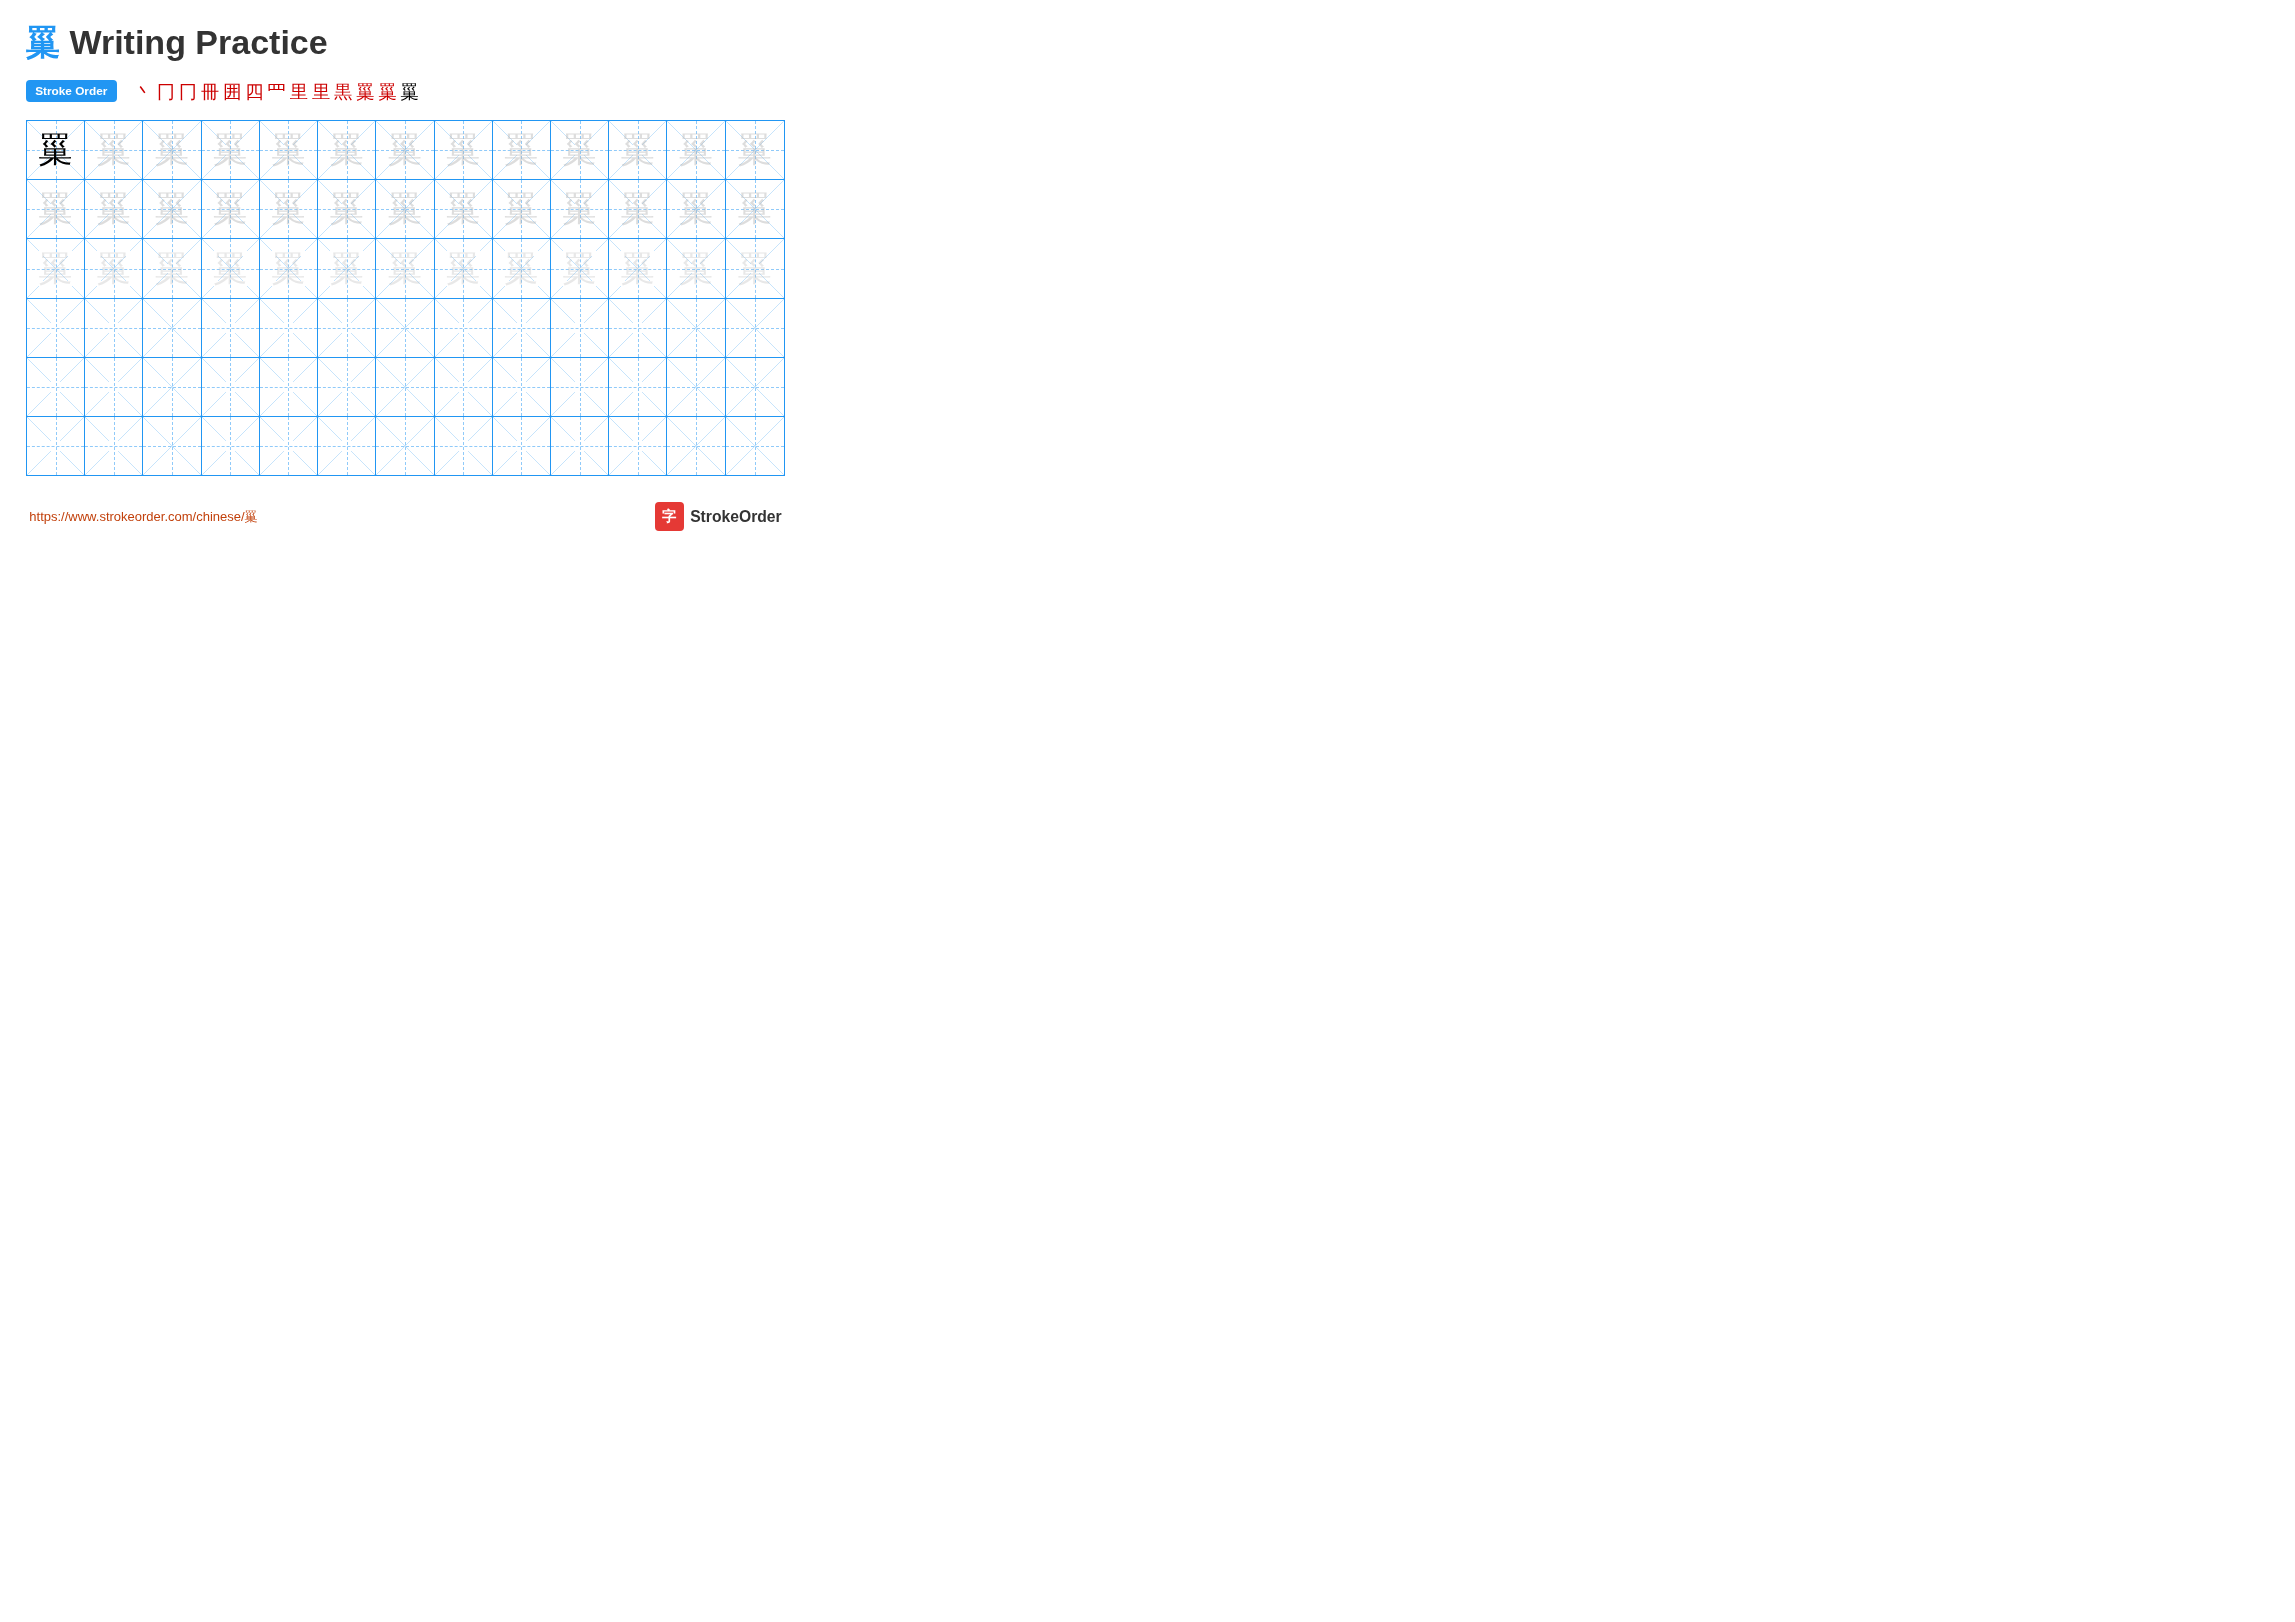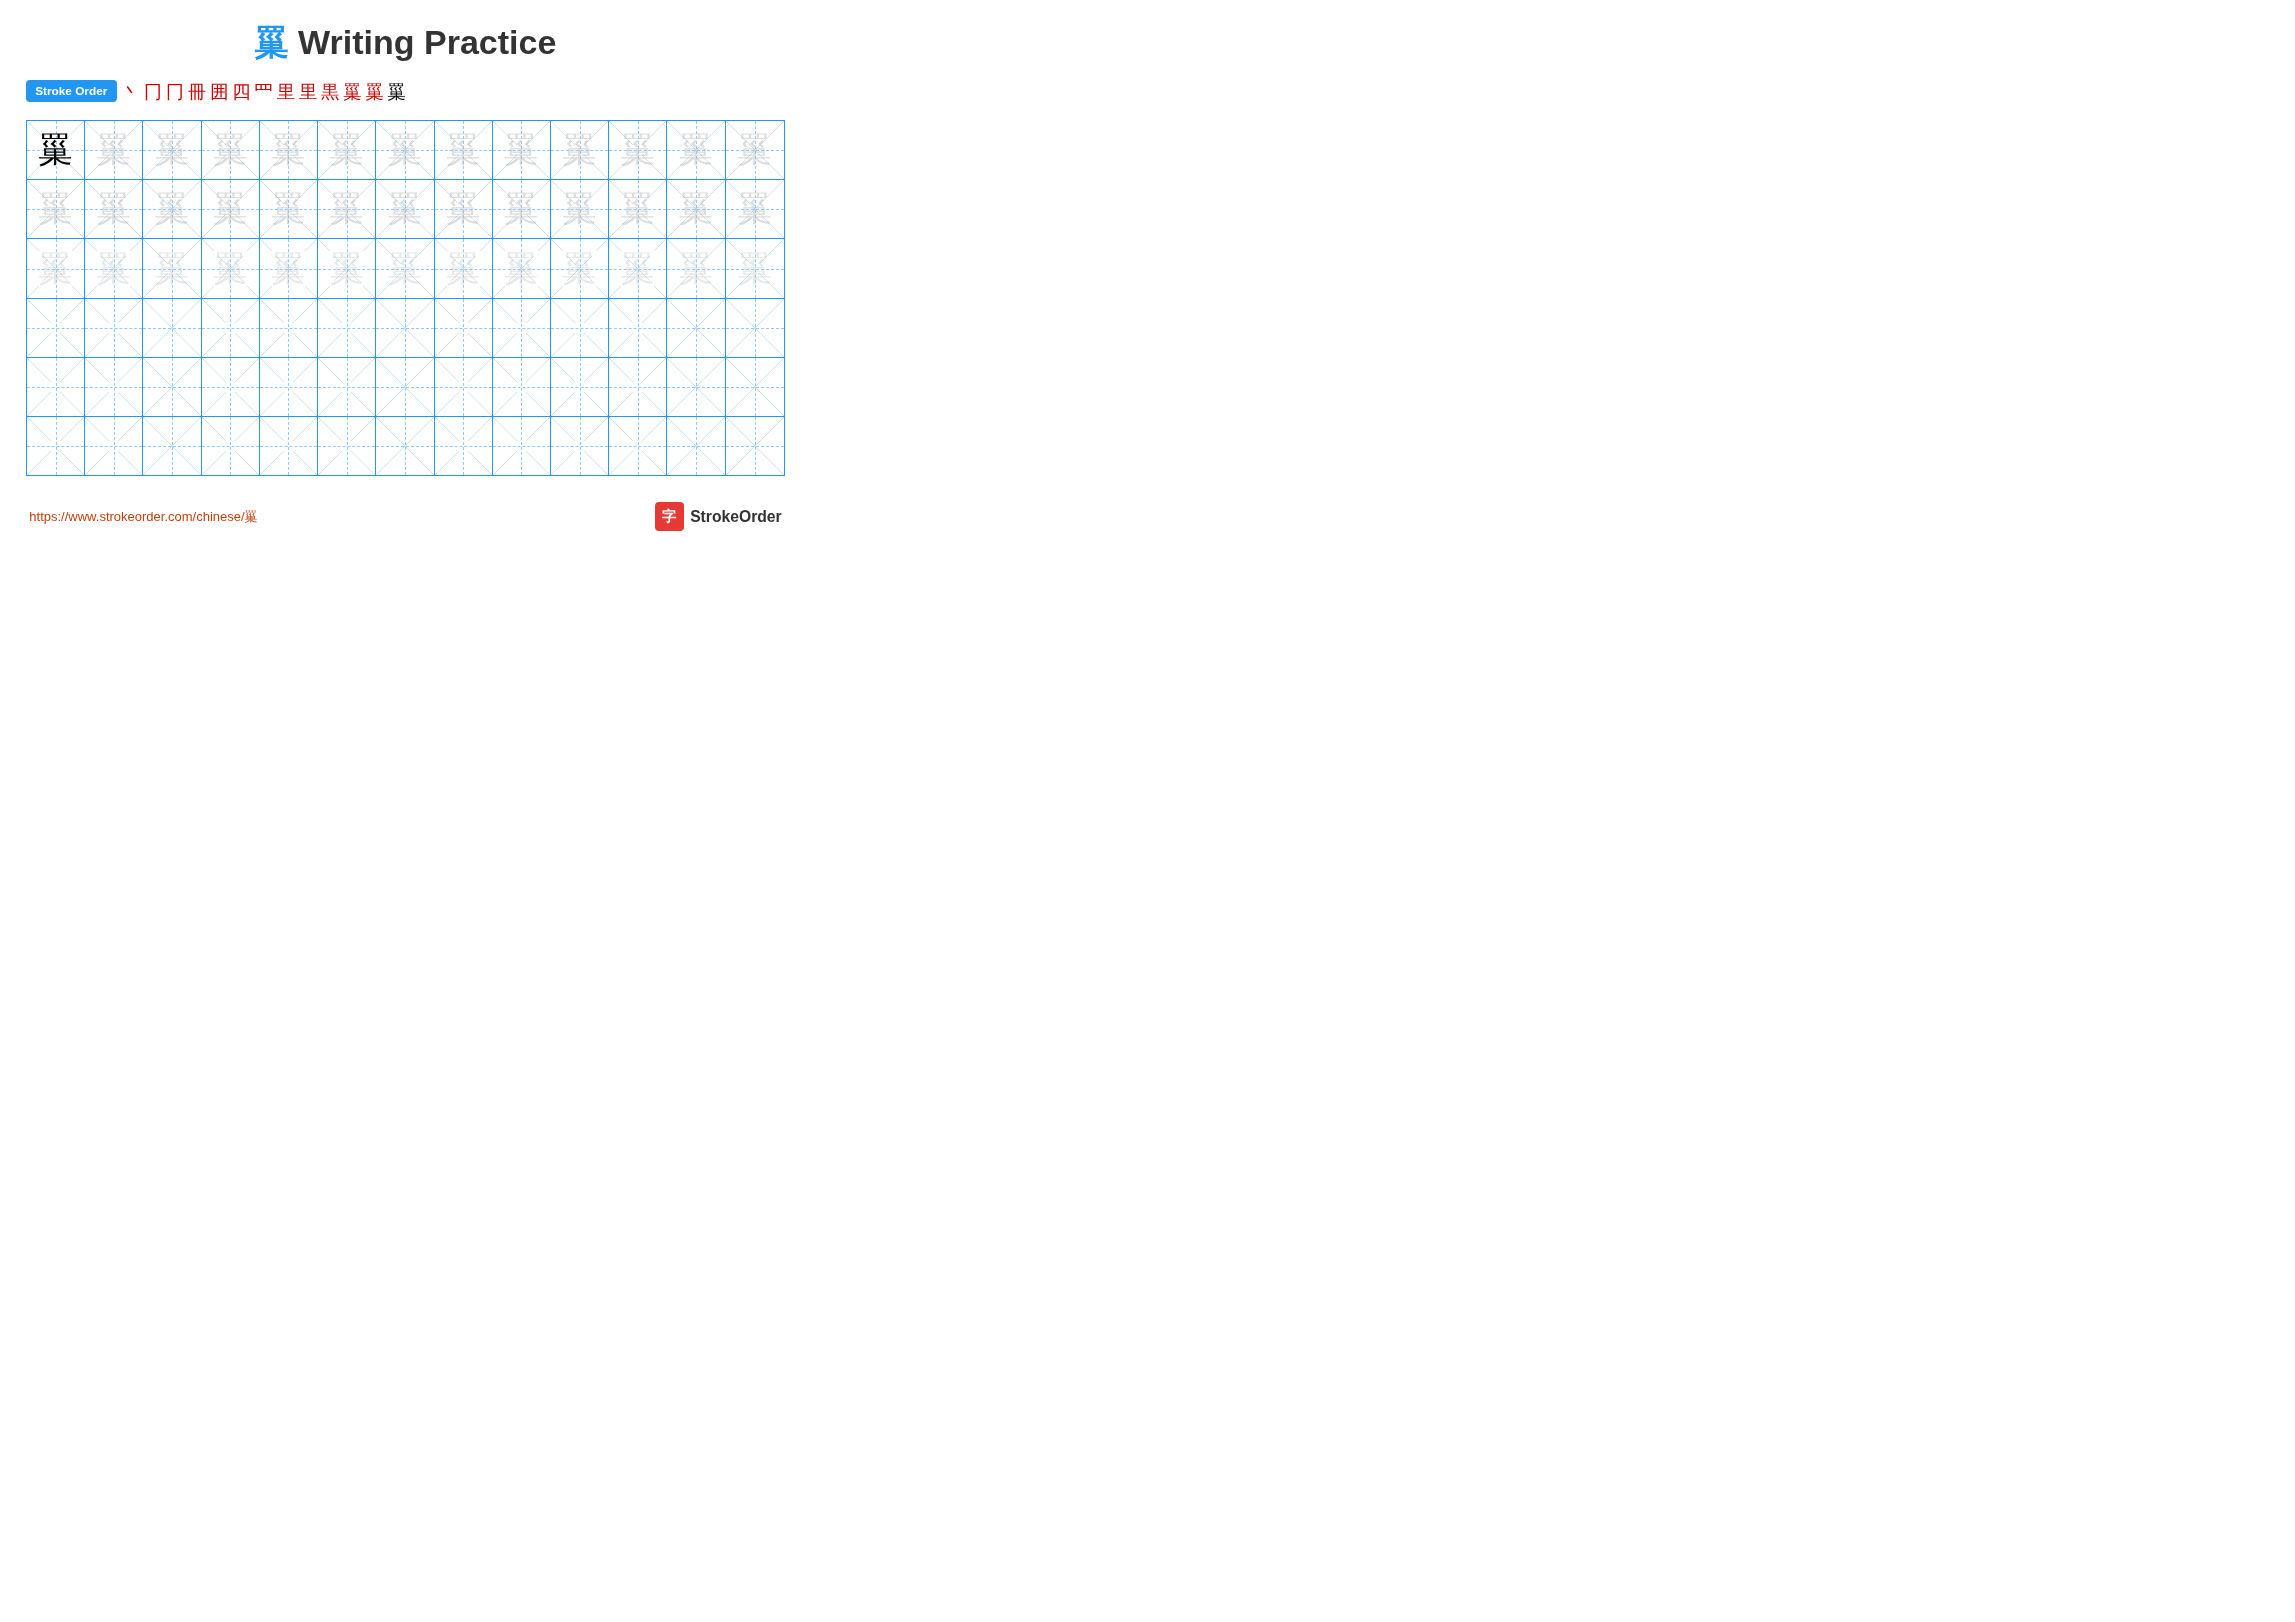--- a/index.html
+++ b/index.html
@@ -6,36 +6,36 @@
 
     body {
       background: #ffffff;
       font-family: Arial, sans-serif;
       width: 811px;
       min-height: 574px;
       padding: 19.6px 26px;
     }
 
     .page-title {
-      text-align: center;
+      text-align: left;
       font-size: 34px;
       font-weight: bold;
       color: #333;
       margin-bottom: 13px;
     }
 
     .page-title .char {
       color: #2196F3;
     }
 
     .stroke-order-row {
       display: flex;
       align-items: center;
       margin-bottom: 16.4px;
-      gap: 5px;
+      gap: 18px;
     }
 
     .stroke-order-badge {
       background: #2196F3;
       color: white;
       font-size: 11.8px;
       font-weight: bold;
       padding: 3.9px 9.2px;
       border-radius: 3.9px;
       white-space: nowrap;

